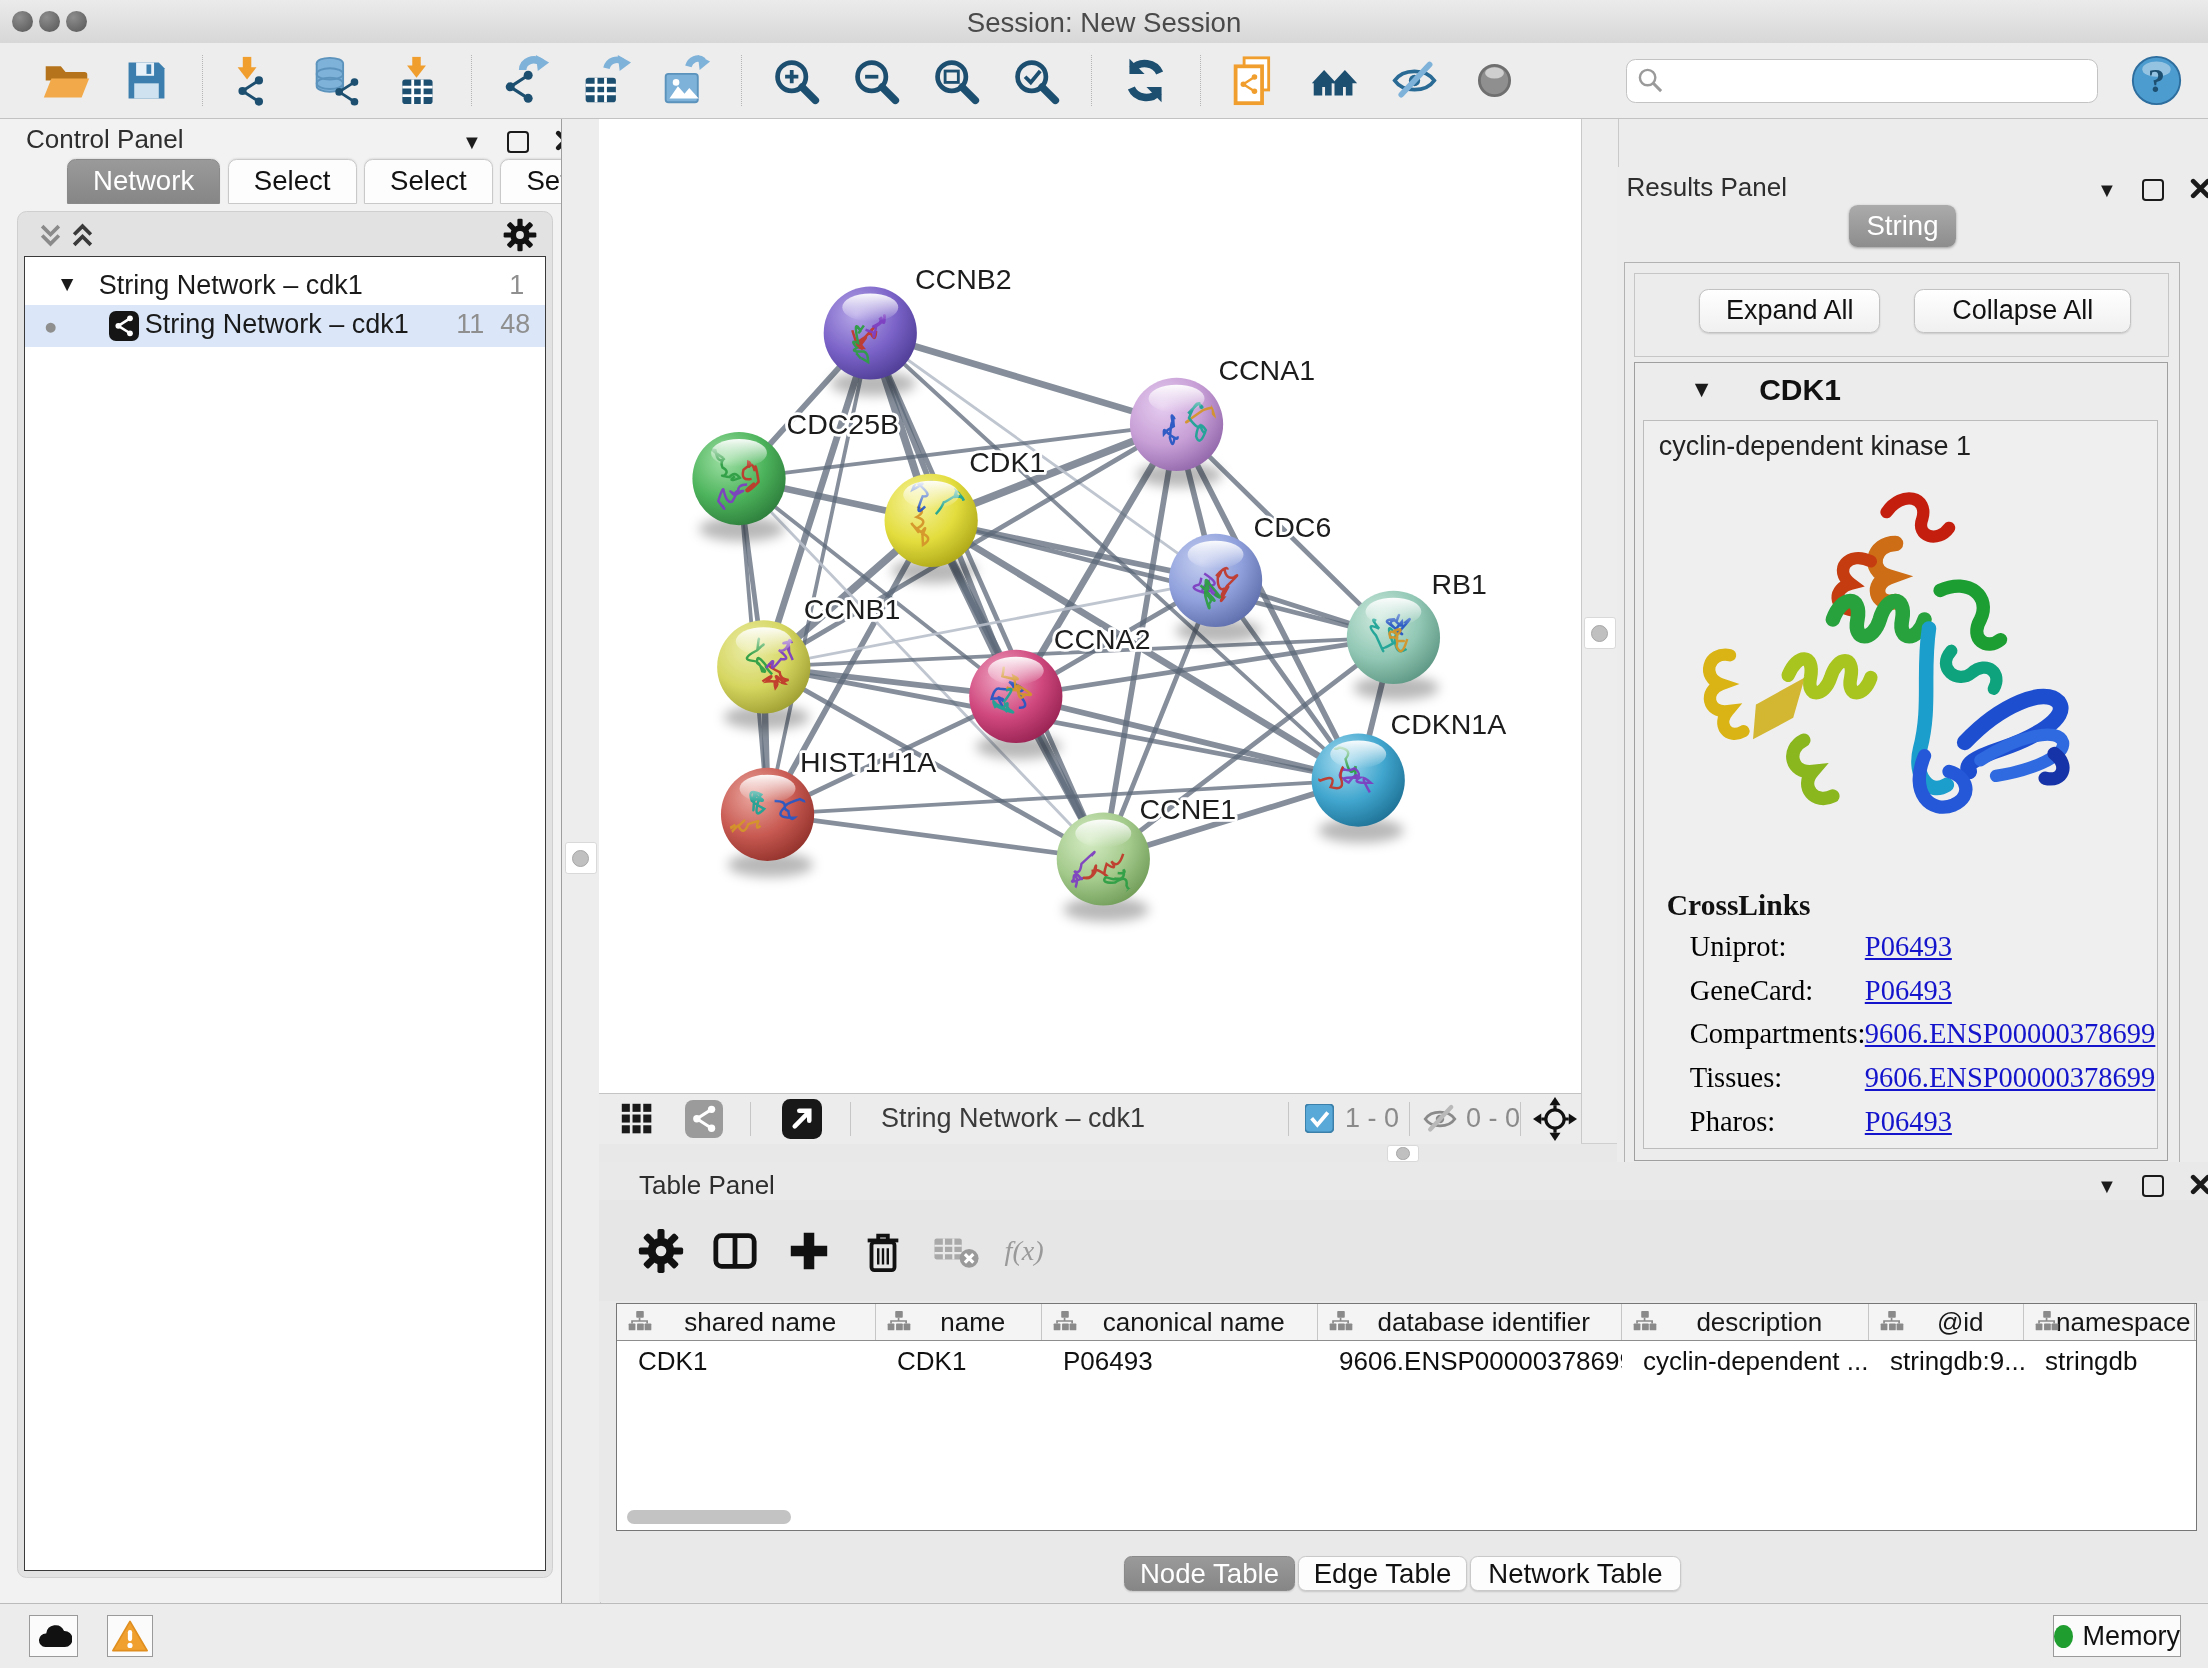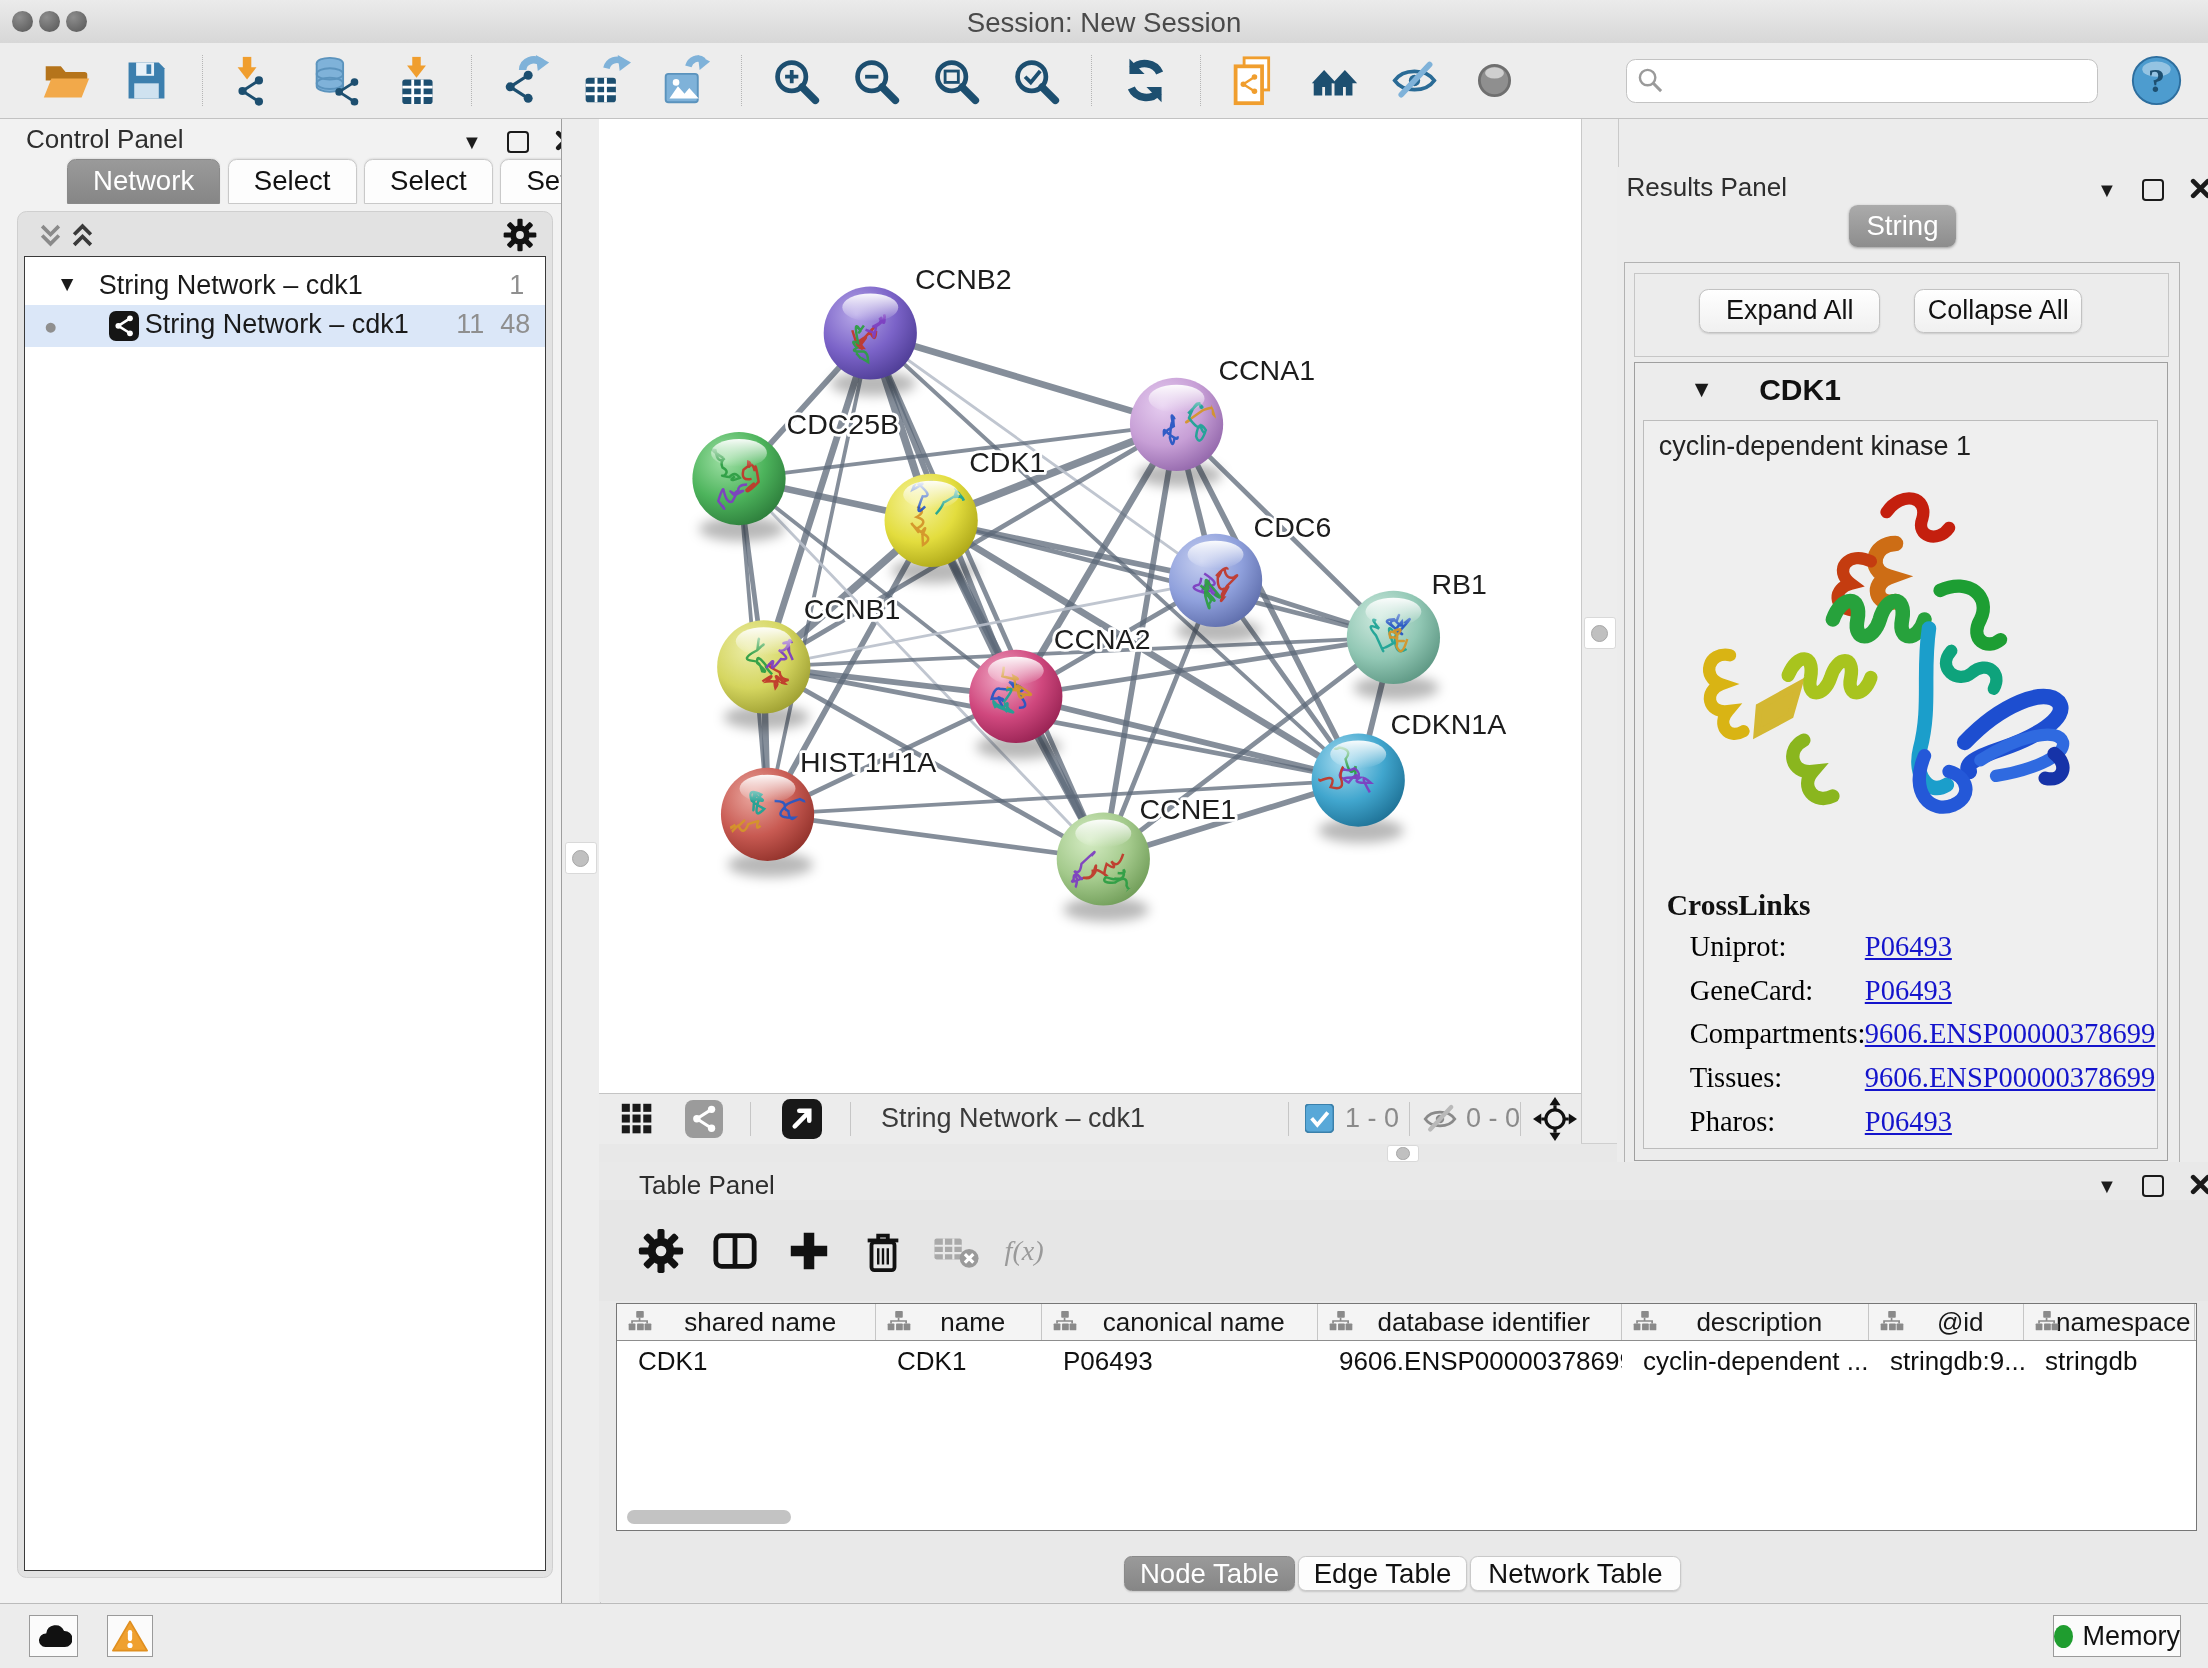--- a/index.html
+++ b/index.html
@@ -706,21 +706,21 @@
       <span class="tri">▼</span>
       <span class="float-box"></span>
       <span><svg width="23" height="23" viewBox="0 0 22 22">
             <path d="M4 4 L18 18 M18 4 L4 18" stroke="#1a1a1a" stroke-width="4.5" stroke-linecap="round"></path>
           </svg></span>
     </span>
     <div class="string-tab">String</div>
     <div class="rp-box">
       <div class="rp-buttons">
         <div class="rp-btn" style="left:64px;width:181px">Expand All</div>
-        <div class="rp-btn" style="left:279px;width:168px">Collapse All</div>
+        <div class="rp-btn" style="left:279px;width:217px">Collapse All</div>
       </div>
       <div class="cdk-box">
         <div class="cdk-header">
           <span style="position:absolute;left:55px;top:13.3px;font-size:23px">▼</span>
           <span class="cdk-title">CDK1</span>
         </div>
         <div class="cdk-inner">
           <span class="cdk-desc">cyclin-dependent kinase 1</span>
 
           <svg style="position:absolute;left:19px;top:55px" width="447" height="392" viewBox="0 0 400 350">

